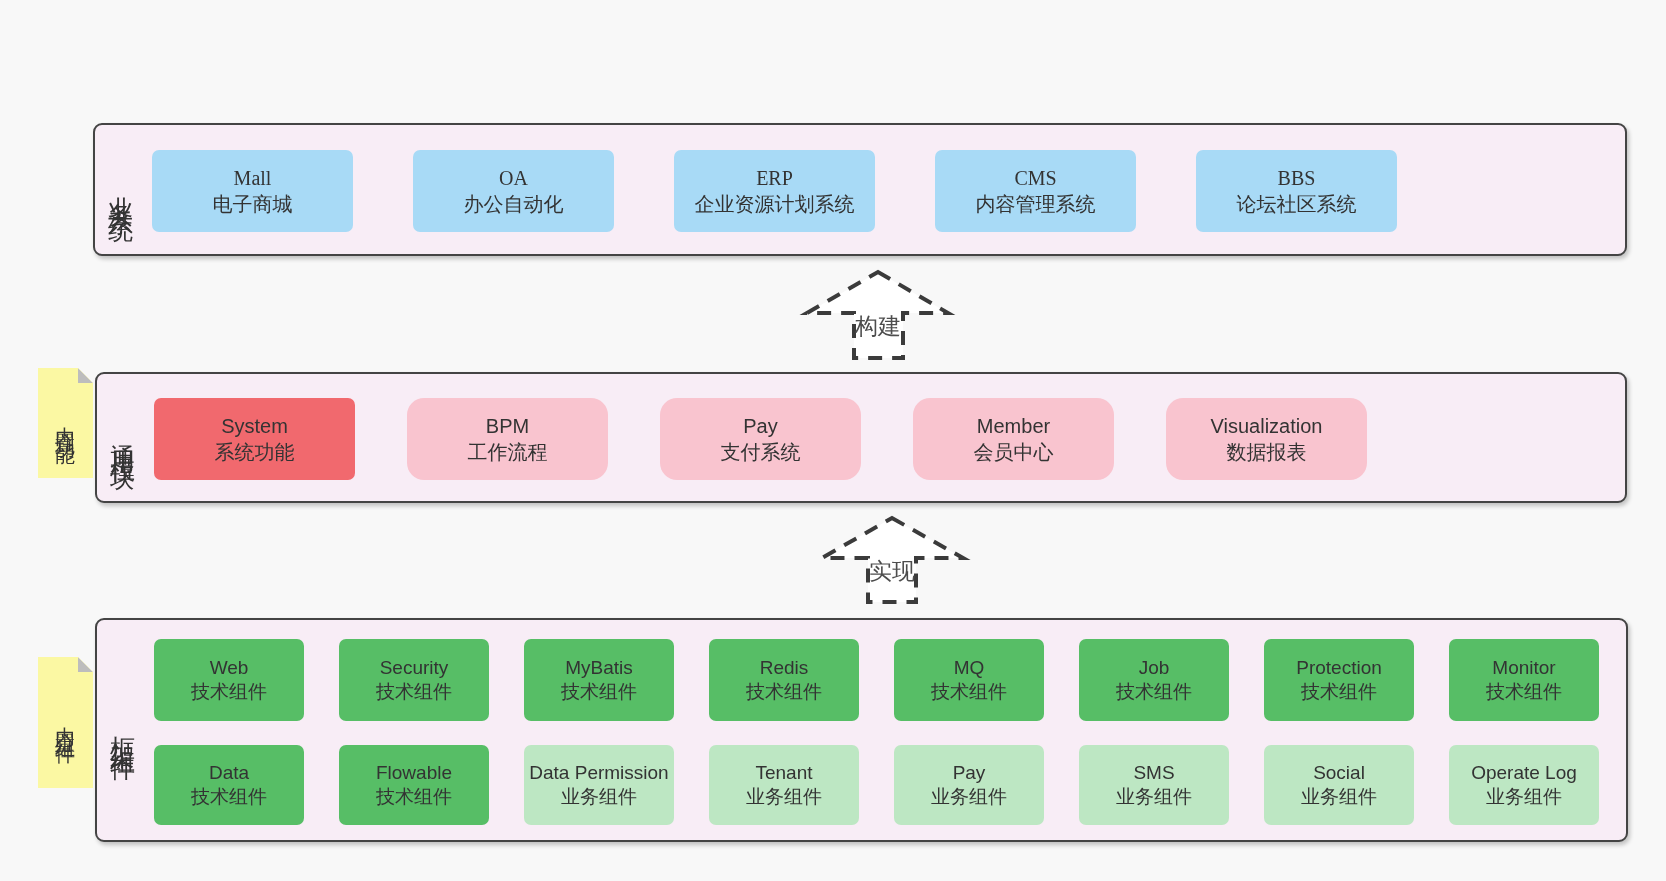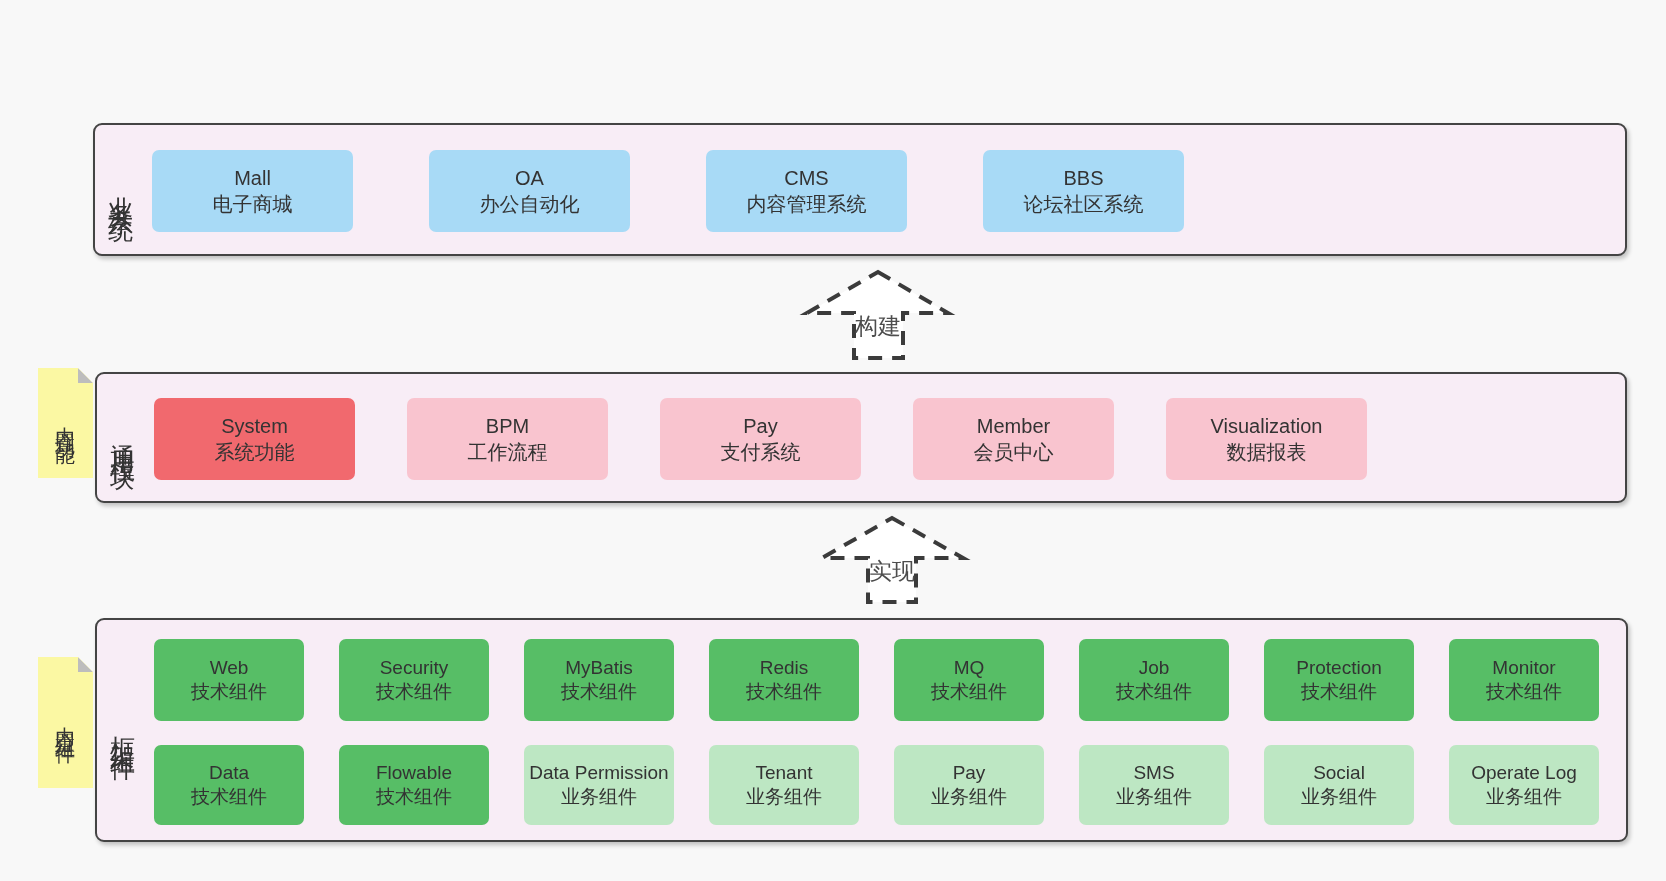--- a/index.html
+++ b/index.html
@@ -24,39 +24,39 @@
   #panel-components{left:95px;top:618px;width:1533px;height:224px;}
 
   .vlabel{
     position:absolute;left:13px;top:50%;transform:translateY(-50%);
     writing-mode:vertical-rl;text-orientation:upright;
     font-size:25px;letter-spacing:7px;line-height:1;
     color:var(--text);white-space:nowrap;
   }
 
   .row{position:absolute;left:57px;display:flex;}
-  #panel-business .row{top:25px;gap:76px;}
+  #panel-business .row{top:25px;gap:60px;font-family:Liberation Serif, serif;}
   #panel-modules .row{top:24px;gap:52px;align-items:flex-end;}
   #panel-components .row{gap:35px;}
   #components-row-1{top:19px;}
   #components-row-2{top:125px;}
 
   .box{
     box-sizing:border-box;
     width:201px;height:82px;
     border-radius:7px;
     display:flex;flex-direction:column;justify-content:center;align-items:center;
     text-align:center;color:var(--text);
     font-size:20px;line-height:1.32;
   }
   .box.small{width:150px;height:82px;font-size:19px;line-height:1.28;}
   #components-row-2 .box.small{height:80px;}
   .box.blue{background:var(--blue);}
   .box.red{background:var(--red);}
-  .box.pink{background:var(--pink);}
+  .box.pink{background:var(--pink);border-radius:17px;}
   .box.green{background:var(--green);}
   .box.green-light{background:var(--green-light);}
 
   .sticky{
     position:absolute;left:38px;width:55px;
     background:var(--sticky-yellow);
     clip-path:polygon(0 0,calc(100% - 15px) 0,100% 15px,100% 100%,0 100%);
     display:flex;justify-content:center;align-items:center;
   }
   #sticky-modules{top:368px;height:110px;}
@@ -96,20 +96,24 @@
     <div class="row" id="business-row">
         <div class="box blue">
           <span>Mall</span>
           <span>电子商城</span>
         </div>
         <div class="box blue">
           <span>OA</span>
           <span>办公自动化</span>
         </div>
         <div class="box blue">
+          <span>ERP</span>
+          <span>企业资源计划系统</span>
+        </div>
+        <div class="box blue">
           <span>CMS</span>
           <span>内容管理系统</span>
         </div>
         <div class="box blue">
           <span>BBS</span>
           <span>论坛社区系统</span>
         </div>
       </div>
   </section>
 

